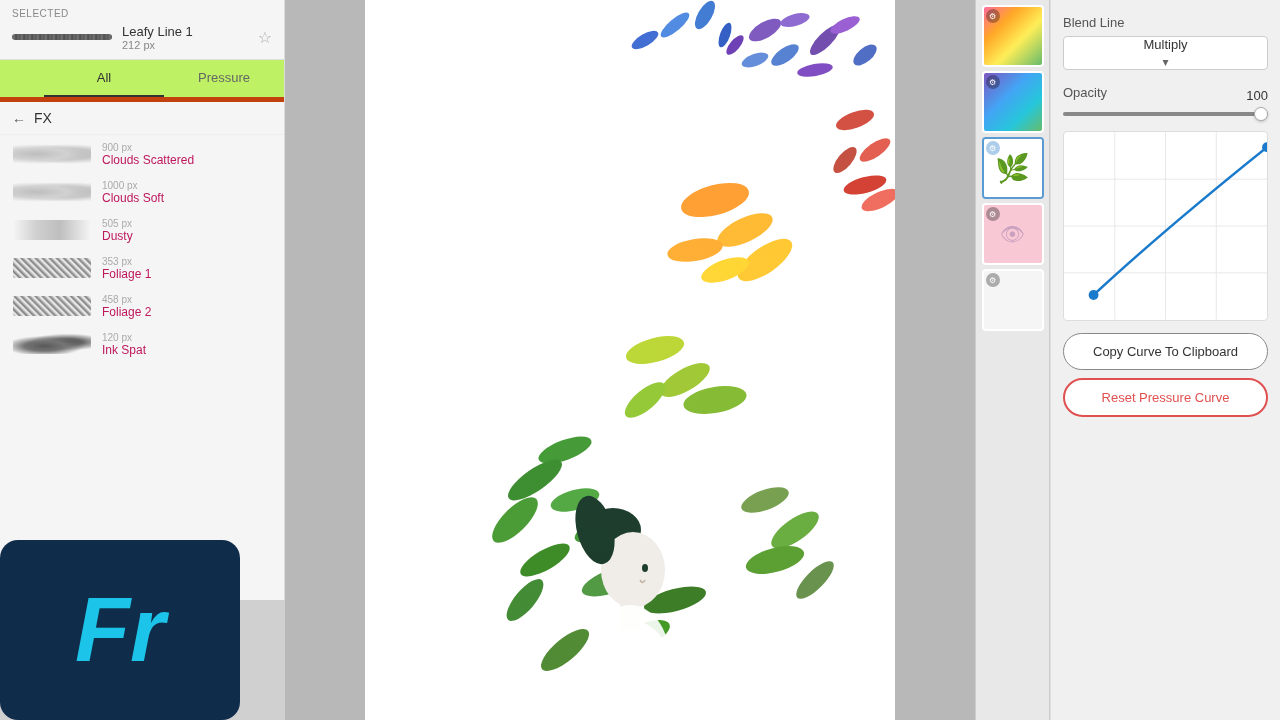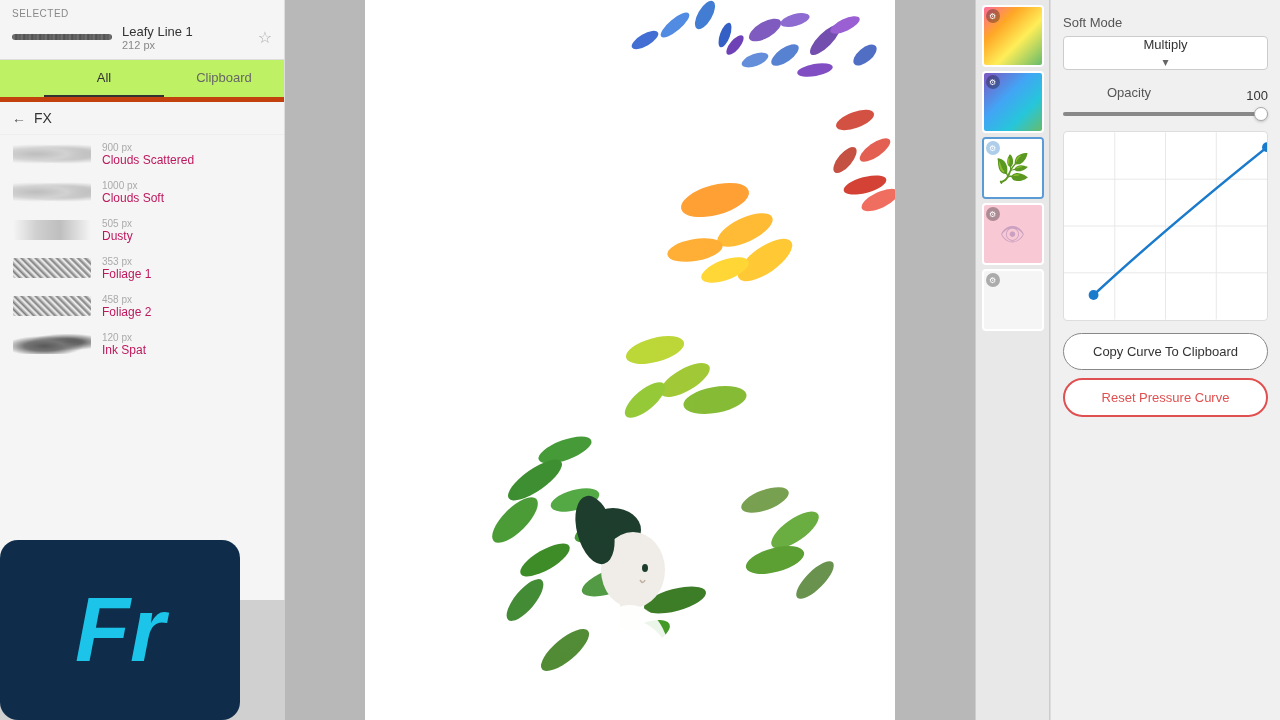--- a/index.html
+++ b/index.html
@@ -378,21 +378,20 @@
 
     .opacity-section {
       margin-bottom: 15px;
     }
 
     .opacity-header {
       display: flex;
       justify-content: space-between;
       align-items: center;
       margin-bottom: 6px;
-      margin-left: 44px;
     }
 
     .opacity-value {
       font-size: 13px;
       color: #333;
     }
 
     .slider-track {
       width: 100%;
       height: 4px;
@@ -488,21 +487,21 @@
       <div style="flex:1">
         <div class="brush-name-selected">Leafy Line 1</div>
         <div class="brush-size-selected">212 px</div>
       </div>
       <span class="star-icon">☆</span>
     </div>
   </div>
 
   <div class="tabs-row">
     <div class="tab active">All</div>
-    <div class="tab">Clipboard</div>
+    <div class="tab">Pressure</div>
   </div>
 
   <div class="fx-header">
     <span class="back-arrow">←</span>
     <span class="fx-label">FX</span>
   </div>
 
   <div class="brush-list">
 
     <div class="brush-list-item">
@@ -701,21 +700,21 @@
   <div class="layer-thumb">
     <div class="layer-settings-icon">⚙</div>
     <div class="layer-thumb-blank"></div>
   </div>
 
 </div>
 
 <div class="right-panel">
 
   <div class="blend-mode-section">
-    <div class="section-label">Soft Mode</div>
+    <div class="section-label">Blend Line</div>
     <div class="blend-mode-dropdown">
       <span class="dropdown-value">Multiply</span>
       <span class="dropdown-arrow">▾</span>
     </div>
   </div>
 
   <div class="opacity-section">
     <div class="opacity-header">
       <span class="section-label">Opacity</span>
       <span class="opacity-value">100</span>

